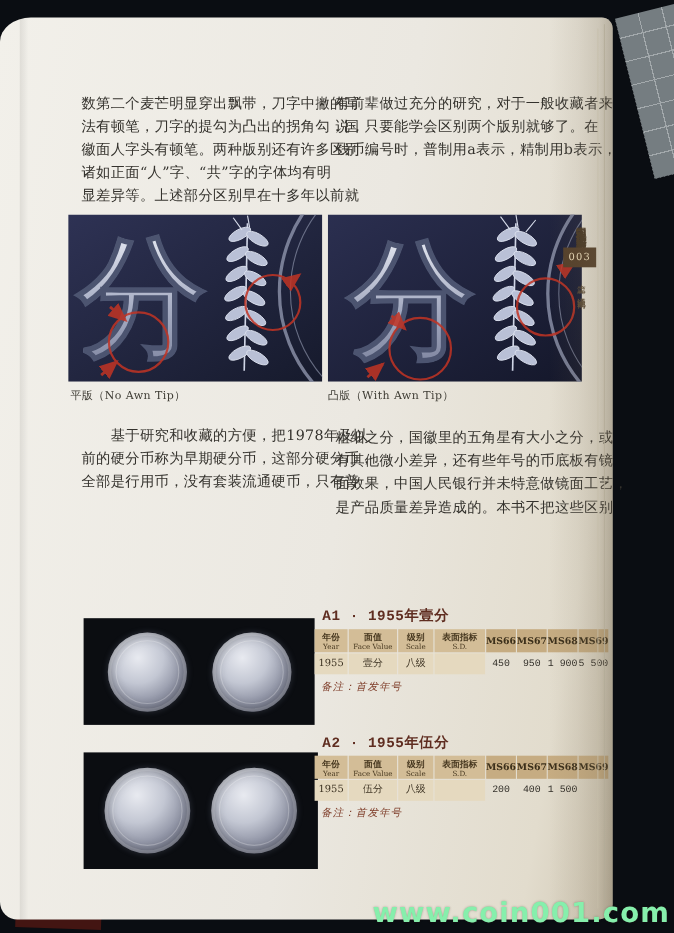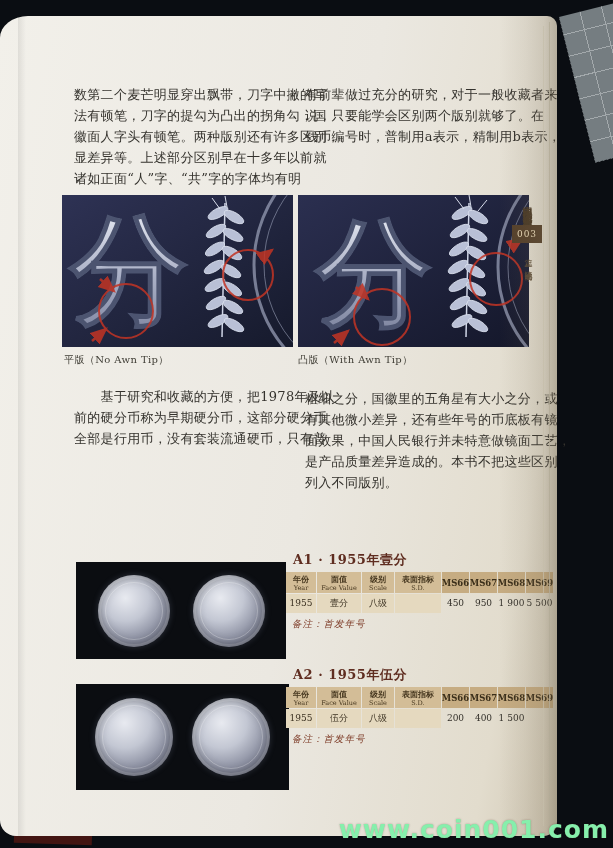--- a/index.html
+++ b/index.html
@@ -39,30 +39,30 @@
   .figrow svg{display:block;}
 
   
   .coinbox{position:absolute;background:#0b0d11;display:flex;align-items:center;justify-content:space-around;padding:0 10px;box-sizing:border-box;}
   .coin{position:relative;border-radius:50%;
     background:radial-gradient(circle at 38% 32%,#e8eaf0 0%,#c3c7d3 35%,#9094a5 62%,#6b6f81 84%,#4b4f5f 100%);
     box-shadow:inset 0 0 0 3px rgba(255,255,255,.14), inset 0 0 12px rgba(0,0,0,.45), 0 0 6px rgba(140,150,180,.25);}
   .coin-ring{position:absolute;inset:7px;border:1px solid rgba(255,255,255,.25);border-radius:50%;}
 
   
-  .tbl-title{position:absolute;font-size:13px;font-weight:bold;color:#5f2d20;letter-spacing:.5px;white-space:nowrap;}
+  .tbl-title{position:absolute;font-size:13px;font-weight:bold;color:#5f2d20;letter-spacing:.5px;white-space:nowrap;font-family:Liberation Mono, monospace;}
   .tblock{position:absolute;width:256px;}
   .ptable{display:grid;grid-template-columns:30px 44px 32px 46px 27px 27px 27px 27px;gap:1px;}
   .ptable>div{box-sizing:border-box;text-align:center;}
   .hc{background:#d3bd97;color:#46371f;padding:2px 0 1px;}
   .hcn{font-size:8px;font-weight:bold;line-height:10px;}
   .hen{font-size:6.5px;line-height:8px;}
   .hg{background:#c6ac82;color:#3b2f1a;font-size:8.5px;font-weight:bold;display:flex;align-items:center;justify-content:center;}
   .rc{background:#e5d9bf;color:#3c3222;font-size:9px;line-height:19px;height:19px;}
-  .rv{background:transparent;color:#33302a;font-size:9px;line-height:19px;height:19px;}
+  .rv{background:transparent;color:#33302a;font-size:9px;line-height:19px;height:19px;font-family:Liberation Mono, monospace;}
   .note{margin:5px 0 0 6px;font-size:9.5px;font-style:italic;color:#7e3c28;letter-spacing:1px;}
 
   
   .sidebar{position:absolute;top:182px;right:17px;width:26px;display:flex;flex-direction:column;align-items:center;}
   .sb-title{writing-mode:vertical-rl;font-size:9.5px;letter-spacing:1.5px;color:#4a3a26;font-weight:bold;}
   .sb-band{width:30px;height:18px;margin:9px 0;background:#55402a;color:#ecdcba;font-size:9px;line-height:18px;text-align:center;letter-spacing:1px;}
   .sb-part{writing-mode:vertical-rl;font-size:8px;color:#5c4c36;letter-spacing:1px;}
   .sb-sec{writing-mode:vertical-rl;font-size:8px;color:#5c4c36;letter-spacing:1px;margin-top:10px;}
 </style>
 </head>
@@ -70,22 +70,22 @@
 
 <div class="mat"></div>
 
 <div class="page">
   <div class="left-fold"></div>
 
   <div class="col" style="left:74px;top:68px;">
     <div class="tline">数第二个麦芒明显穿出飘带，刀字中撇的写</div>
     <div class="tline">法有顿笔，刀字的提勾为凸出的拐角勾，国</div>
     <div class="tline">徽面人字头有顿笔。两种版别还有许多区别，</div>
+    <div class="tline">诸如正面“人”字、“共”字的字体均有明</div>
     <div class="tline">显差异等。上述部分区别早在十多年以前就</div>
-    <div class="tline">诸如正面“人”字、“共”字的字体均有明</div>
   </div>
   <div class="col" style="left:305px;top:68px;">
     <div class="tline">有前辈做过充分的研究，对于一般收藏者来</div>
     <div class="tline">说，只要能学会区别两个版别就够了。在</div>
     <div class="tline">钱币编号时，普制用a表示，精制用b表示，</div>
   </div>
 
   <div class="figrow">
     <svg width="231" height="152" viewBox="0 0 231 152">
       <defs>
@@ -191,21 +191,20 @@
   <div class="col" style="left:74px;top:370px;">
     <div class="tline">　　基于研究和收藏的方便，把1978年及以</div>
     <div class="tline">前的硬分币称为早期硬分币，这部分硬分币，</div>
     <div class="tline">全部是行用币，没有套装流通硬币，只有普</div>
   </div>
   <div class="col" style="left:305px;top:372px;">
     <div class="tline">粗细之分，国徽里的五角星有大小之分，或</div>
     <div class="tline">有其他微小差异，还有些年号的币底板有镜</div>
     <div class="tline">面效果，中国人民银行并未特意做镜面工艺，</div>
     <div class="tline">是产品质量差异造成的。本书不把这些区别</div>
-    <div class="tline">列入不同版别。</div>
   </div>
 
   <div class="coinbox" style="left:76px;top:546px;width:210px;height:97px;">
     <div class="coin" style="width:72px;height:72px;">
         <div class="coin-ring"></div>
       </div>
     <div class="coin" style="width:72px;height:72px;">
         <div class="coin-ring"></div>
       </div>
   </div>

